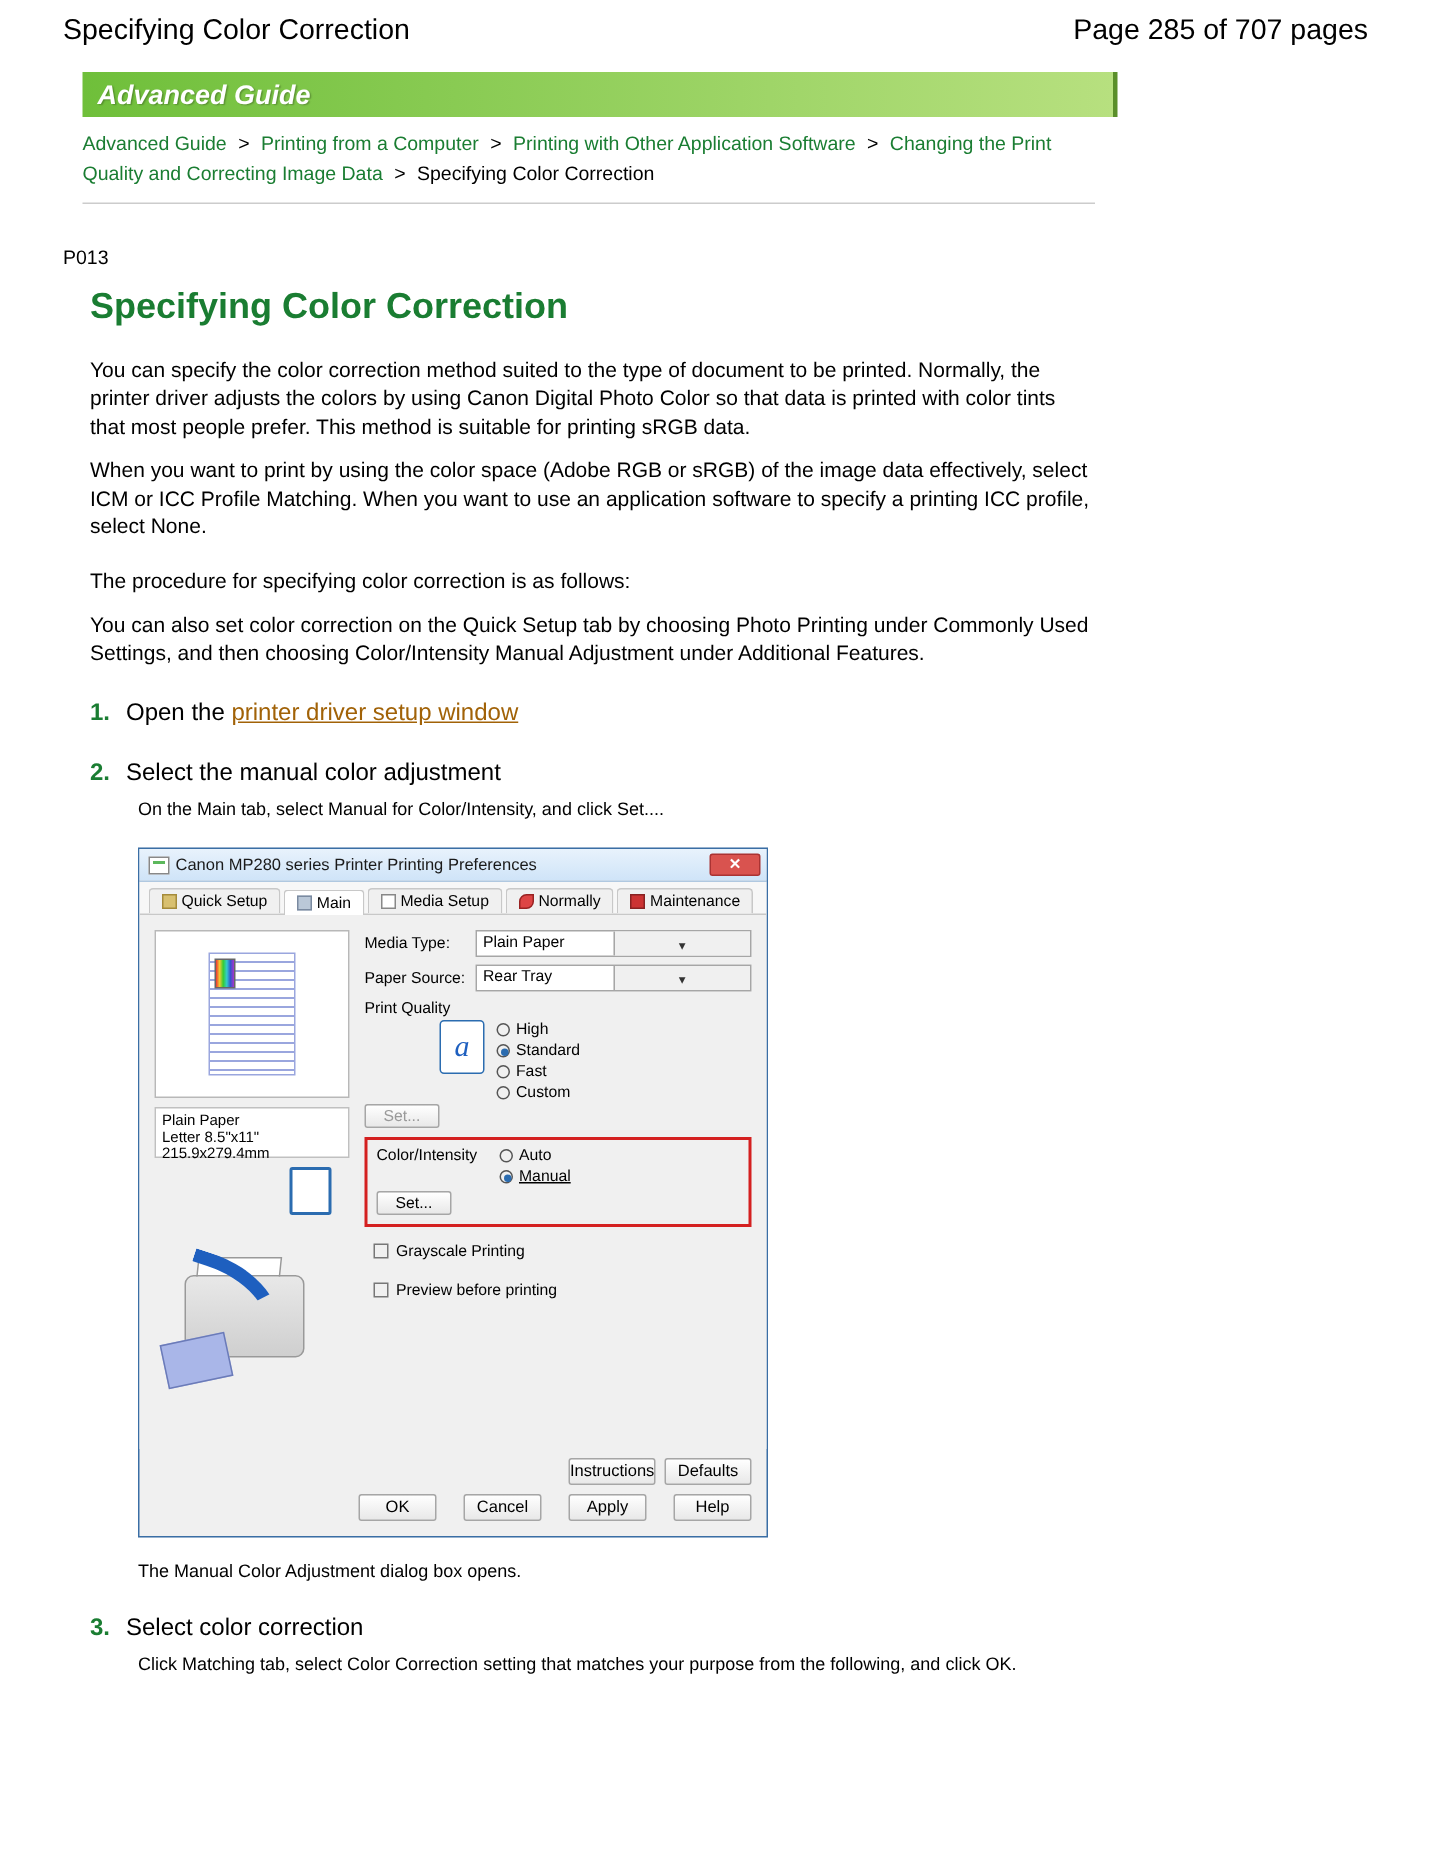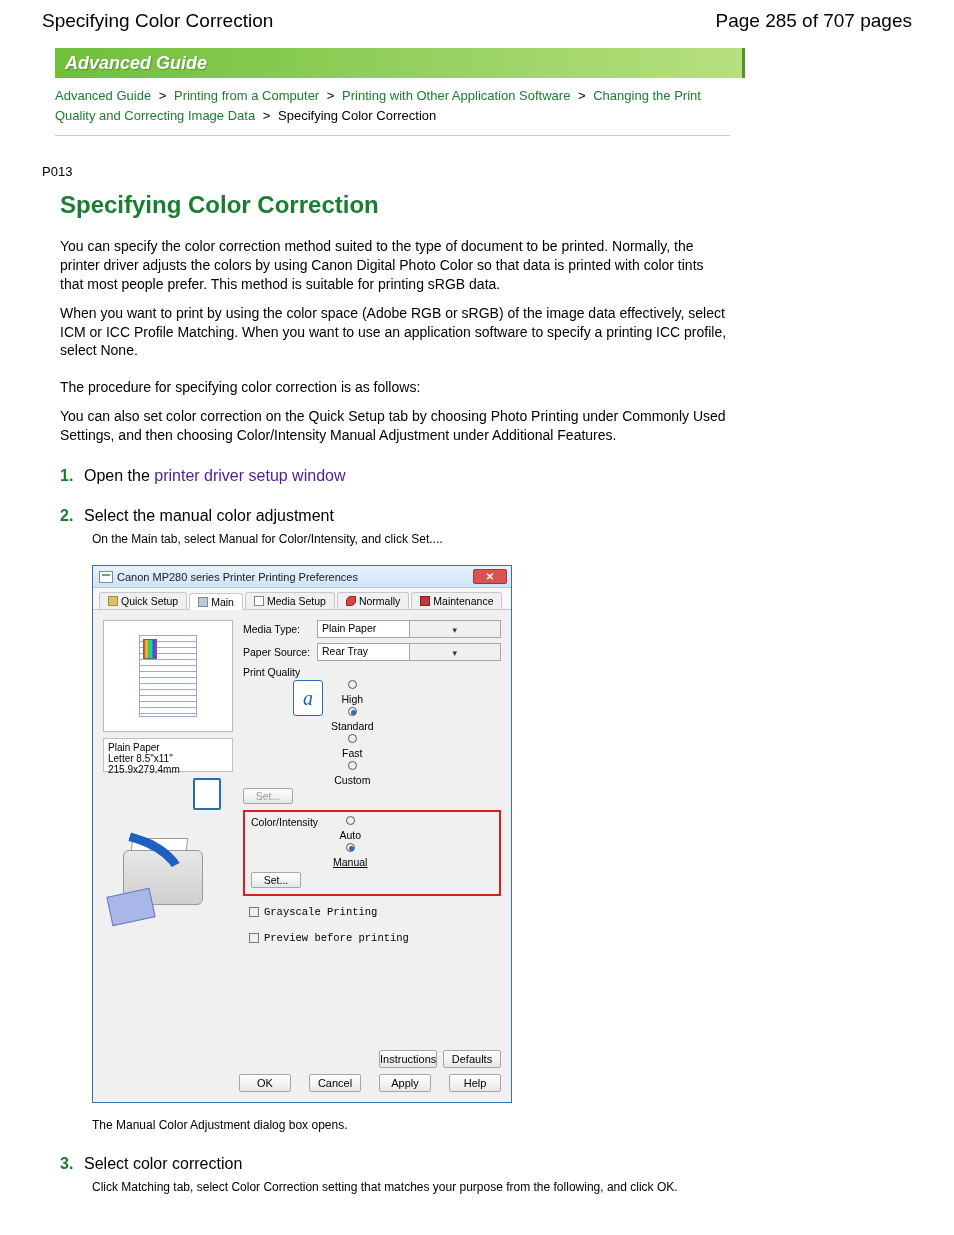--- a/index.html
+++ b/index.html
@@ -68,21 +68,21 @@
   .step-num {
     color: #1a7d32;
     font-weight: bold;
     font-size: 16px;
     width: 24px;
     flex-shrink: 0;
   }
   .step-title {
     font-size: 16px;
   }
-  .step-title .link { color: #4c1d95; }
+  .step-title .link { color: #a16207; text-decoration: underline; }
   .step-body {
     margin-left: 32px;
     margin-top: 6px;
     font-size: 12px;
     line-height: 1.35;
   }
   
   .dialog {
     margin: 18px 0 14px 32px;
     width: 420px;
@@ -226,39 +226,39 @@
     border-radius: 3px;
     background: #ffffff;
     display:flex; align-items:center; justify-content:center;
     font-family: "Times New Roman", serif;
     color:#1e5fbf;
     font-size: 20px;
     font-style: italic;
     margin-left: 50px;
   }
   .radio-list { display:flex; flex-direction:column; gap:2px; font-size:10.5px; }
-  .radio-row { display:flex; align-items:center; gap:4px;flex-direction:column; }
+  .radio-row { display:flex; align-items:center; gap:4px; }
   .radio-dot { width:9px; height:9px; border-radius:50%; border:1px solid #555; display:inline-block; position:relative; }
   .radio-dot.on::after { content:""; position:absolute; left:2px; top:2px; width:5px; height:5px; border-radius:50%; background:#2b6cb0; }
   .btn-small {
     border: 1px solid #a6a6a6;
     background: linear-gradient(#fff,#e8e8e8);
     border-radius: 2px;
     padding: 1px 10px;
     font-size: 10.5px;
     min-width: 50px;
     text-align: center;
   }
   .set-row { display:flex; justify-content:flex-start; margin-top:2px; padding-right:6px;}
   .group-ci {
     border: 2px solid #d42020;
     padding: 4px 6px 6px 6px;
     margin-top: 6px;
   }
-  .cb-row { display:flex; align-items:center; gap:5px; font-size:10.5px; margin-top:10px; padding-left: 6px; font-family: Liberation Mono, monospace;}
+  .cb-row { display:flex; align-items:center; gap:5px; font-size:10.5px; margin-top:10px; padding-left: 6px;}
   .cb { width:10px; height:10px; border:1px solid #777; display:inline-block; }
   .dlg-footer1 { display:flex; justify-content:flex-end; gap:6px; padding: 6px 10px 6px 10px; }
   .dlg-footer2 { display:flex; justify-content:flex-end; gap:18px; padding: 0 10px 10px 10px; border-top: none; }
   .btn {
     border: 1px solid #a6a6a6;
     background: linear-gradient(#fff,#e8e8e8);
     border-radius: 2px;
     padding: 2px 0;
     font-size: 11px;
     width: 52px;

